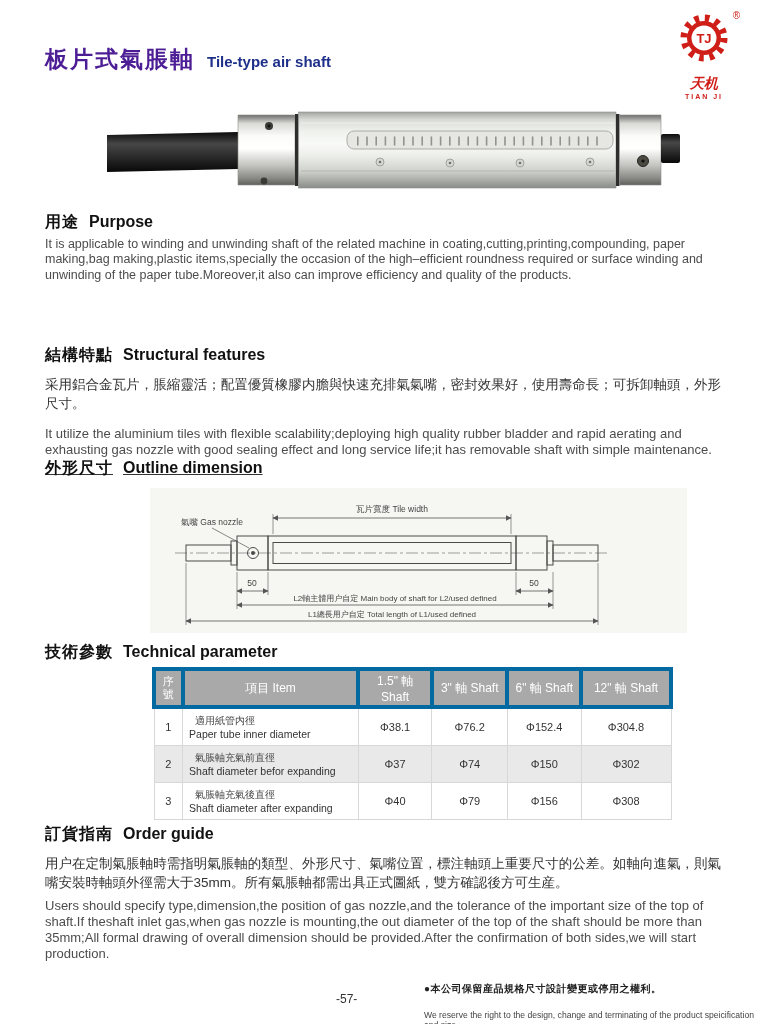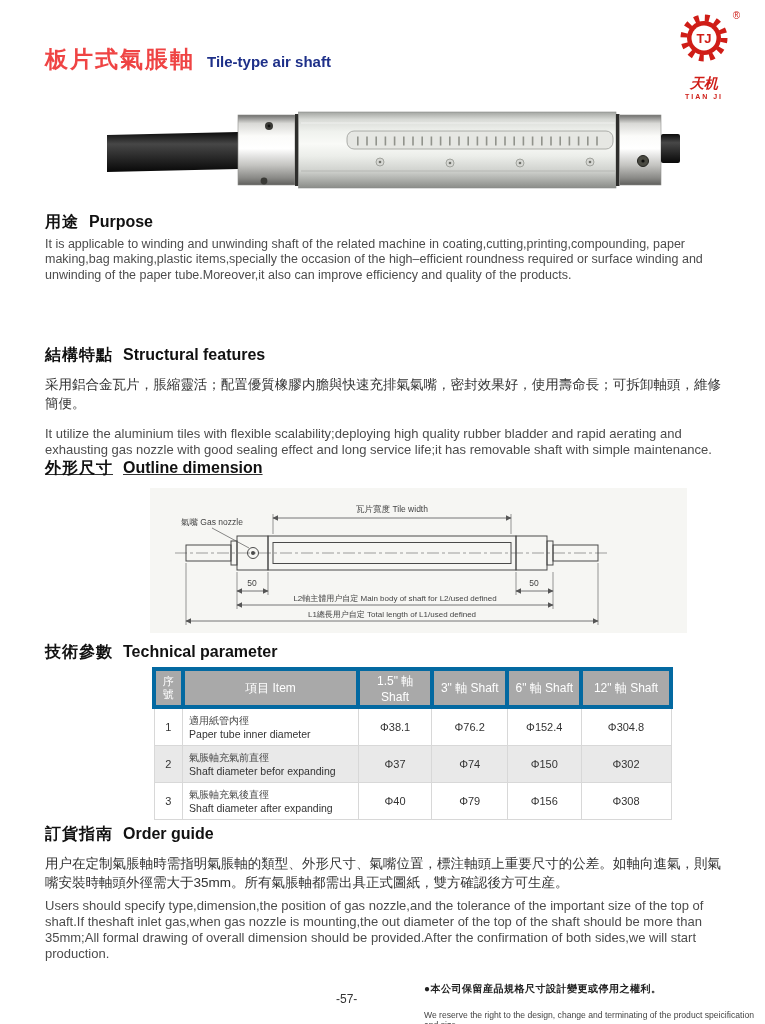--- a/index.html
+++ b/index.html
@@ -1,20 +1,20 @@
 <!DOCTYPE html>
 <html><head>
 <meta charset="utf-8">
 <style>
   html,body{margin:0;padding:0;background:#ffffff;}
   .page{position:relative;width:765px;height:1024px;background:#ffffff;overflow:hidden;
         font-family:"Liberation Sans","DejaVu Sans",sans-serif;color:#333;}
   
   .title-row{position:absolute;left:45px;top:44px;display:flex;align-items:baseline;gap:12px;}
-  .title-cn{font-size:23px;font-weight:bold;color:#ef4444;letter-spacing:2px;}
+  .title-cn{font-size:23px;font-weight:bold;color:#4c1d95;letter-spacing:2px;}
   .title-en{font-size:15px;font-weight:bold;color:#1e3089;}
   .logo{position:absolute;left:666px;top:12px;width:76px;text-align:center;color:#cf1d17;}
   .logo .reg{position:absolute;right:2px;top:-2px;font-size:10px;color:#cf1d17;}
   .logo-cn{font-size:14px;font-weight:bold;margin-top:1px;font-family:"DejaVu Serif",serif;font-style:italic;}
   .logo-en{font-size:7px;font-weight:bold;letter-spacing:2px;}
   
   .section{position:absolute;left:45px;width:676px;}
   .sec-head{display:flex;align-items:baseline;gap:10px;}
   .sec-head .cn{font-size:16px;font-weight:bold;color:#111;letter-spacing:1px;}
   .sec-head .en{font-size:16px;font-weight:bold;color:#111;}
@@ -27,21 +27,21 @@
   .panel{position:absolute;left:150px;top:488px;width:537px;height:145px;background:#f6f6f3;}
   
   .ptable{position:absolute;left:152px;top:667px;width:521px;border-collapse:collapse;table-layout:fixed;}
   .ptable th{background:#a9a9a9;color:#ffffff;font-weight:normal;font-size:12px;
              border:4px solid #0369a1;height:34px;padding:0 2px;}
   .ptable th.seq{font-size:11px;line-height:1.15;padding:0 6px;}
   .ptable td{border:1px solid #d8d8d8;font-size:11px;color:#333;text-align:center;
              height:32px;padding:2px 6px;background:#ffffff;}
   .ptable tr.alt td{background:#e9e9e9;}
   .ptable td.item{text-align:left;}
-  .item-cn{display:block;font-size:10px;color:#444;}
+  .item-cn{display:block;font-size:10px;color:#444;margin-left:6px;}
   .item-en{display:block;font-size:10.5px;color:#333;}
   .val{font-size:11px;color:#333;}
   
   .page-num{position:absolute;left:336px;top:992px;font-size:12px;color:#333;}
   .foot-note{position:absolute;left:424px;top:982px;width:330px;}
   .foot-cn{font-size:10px;font-weight:bold;color:#222;letter-spacing:.5px;}
   .foot-en{font-size:8.6px;color:#444;margin-top:14px;}
   svg text{font-family:"Liberation Sans","DejaVu Sans",sans-serif;}
 </style>
 </head>
@@ -128,21 +128,21 @@
       <span class="en">Purpose</span>
     </div>
     <p class="para-en small">It is applicable to winding and unwinding shaft of the related machine in coating,cutting,printing,compounding, paper making,bag making,plastic items,specially the occasion of the high–efficient roundness required or surface winding and unwinding of the paper tube.Moreover,it also can improve efficiency and quality of the products.</p>
   </div>
 
   <div class="section" style="top:345px;">
     <div class="sec-head">
       <span class="cn">結構特點</span>
       <span class="en">Structural features</span>
     </div>
-    <p class="para-cn">采用鋁合金瓦片，脹縮靈活；配置優質橡膠内膽與快速充排氣氣嘴，密封效果好，使用壽命長；可拆卸軸頭，維修簡便。</p>
+    <p class="para-cn">采用鋁合金瓦片，脹縮靈活；配置優質橡膠内膽與快速充排氣氣嘴，密封效果好，使用壽命長；可拆卸軸頭，外形尺寸。</p>
     <p class="para-en" style="margin-top:13px;">It utilize the aluminium tiles with flexible scalability;deploying high quality rubber bladder and rapid aerating and exhausting gas nozzle with good sealing effect and long service life;it has removable shaft with simple maintenance.</p>
   </div>
 
   <div class="section" style="top:458px;text-decoration:underline;">
     <div class="sec-head">
       <span class="cn">外形尺寸</span>
       <span class="en">Outline dimension</span>
     </div>
   </div>
 

